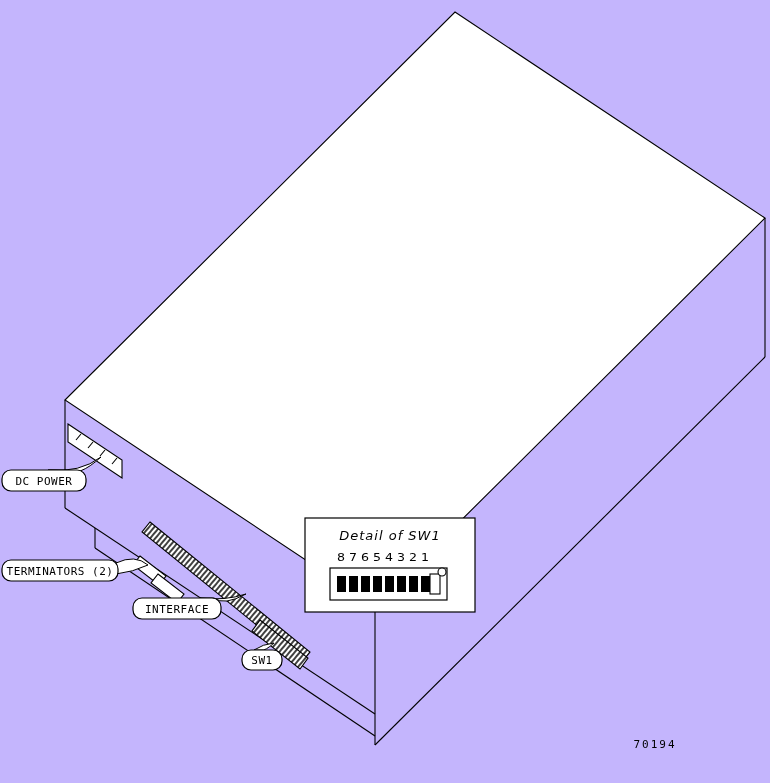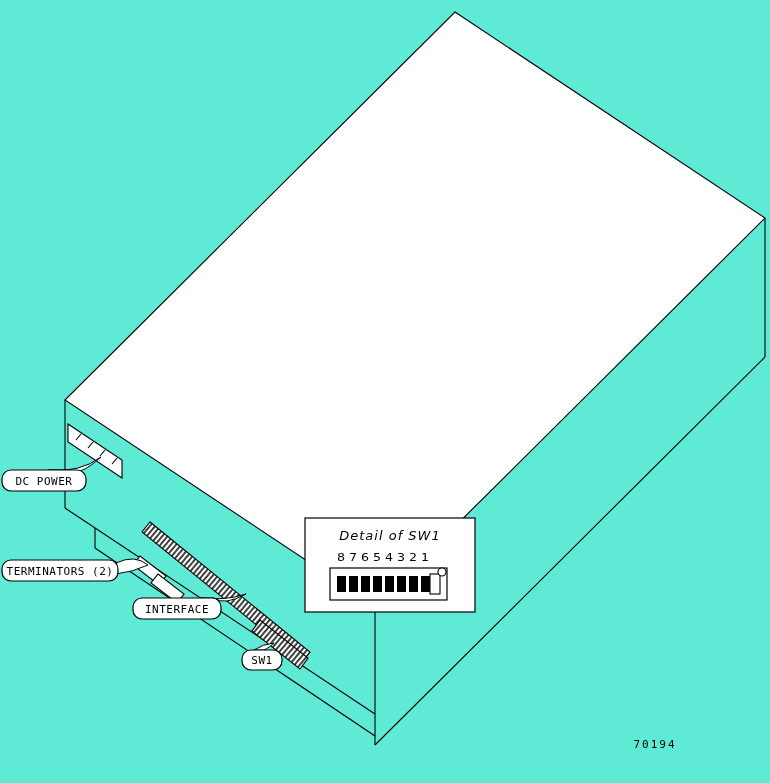--- a/index.html
+++ b/index.html
@@ -5,21 +5,21 @@
   html, body {
     margin: 0;
     padding: 0;
     background: #ffffff;
     font-family: "DejaVu Sans", sans-serif;
   }
   .canvas {
     position: relative;
     width: 770px;
     height: 783px;
-    background: #5eead4;
+    background: #c4b5fd;
     overflow: hidden;
   }
   svg { display: block; }
   .callout-text {
     font-family: "DejaVu Sans Mono", monospace;
     font-size: 11px;
     letter-spacing: 0.5px;
     fill: #000;
   }
   .detail-title {

